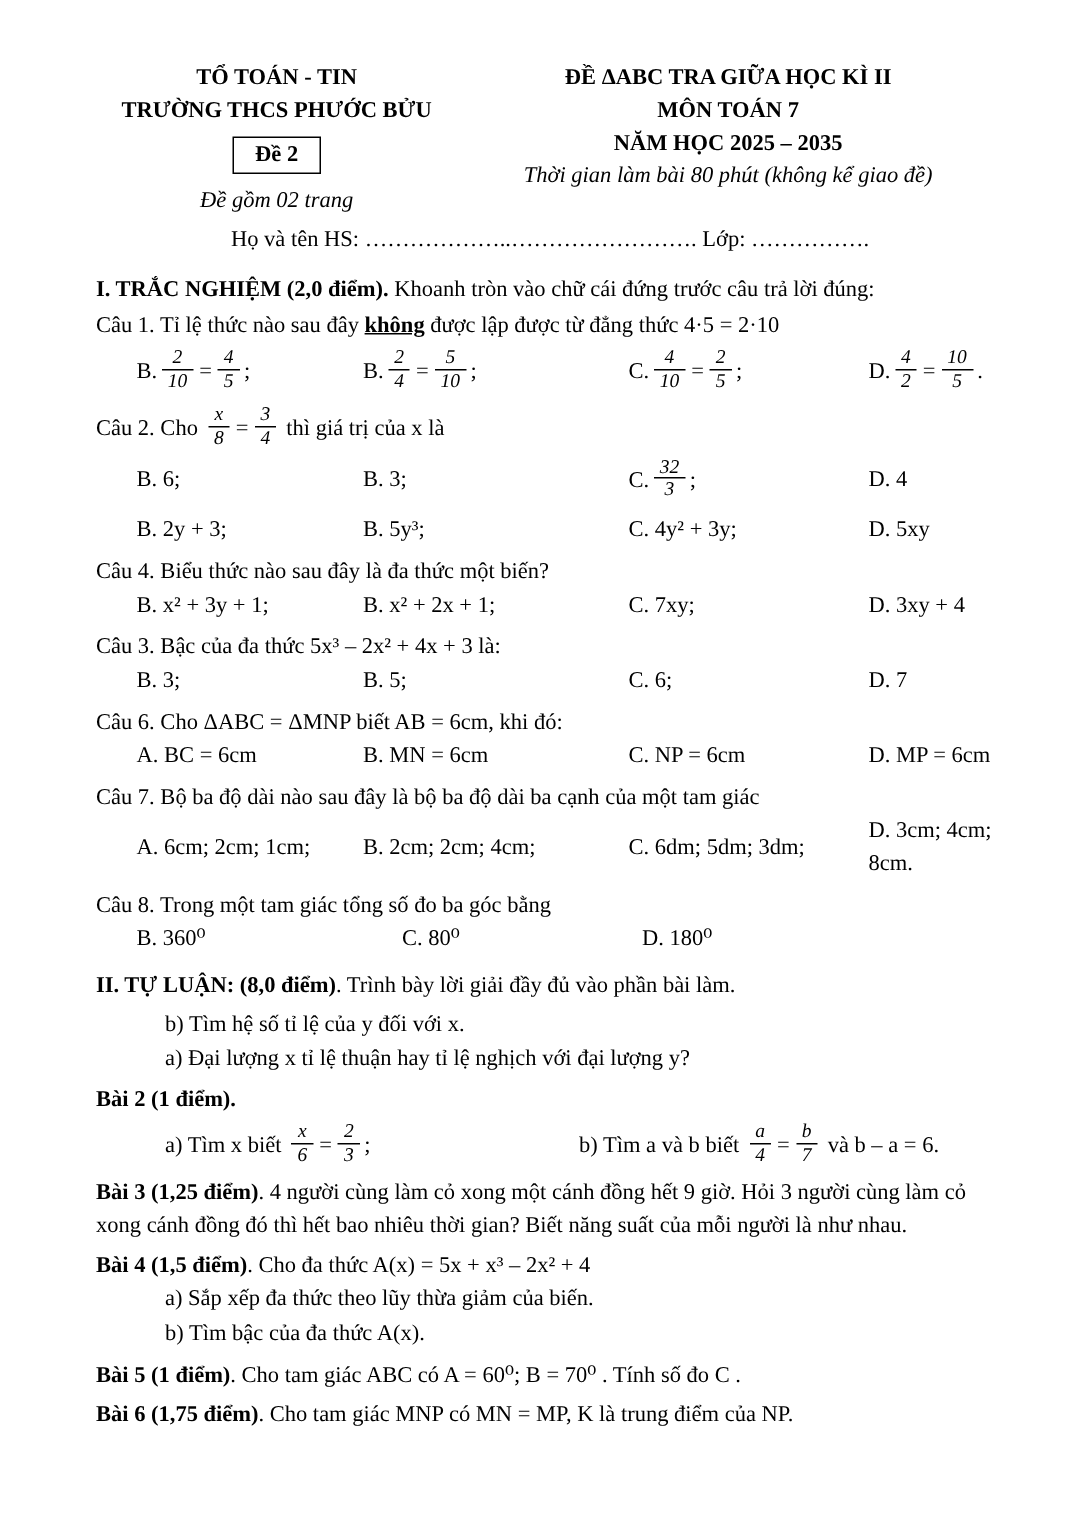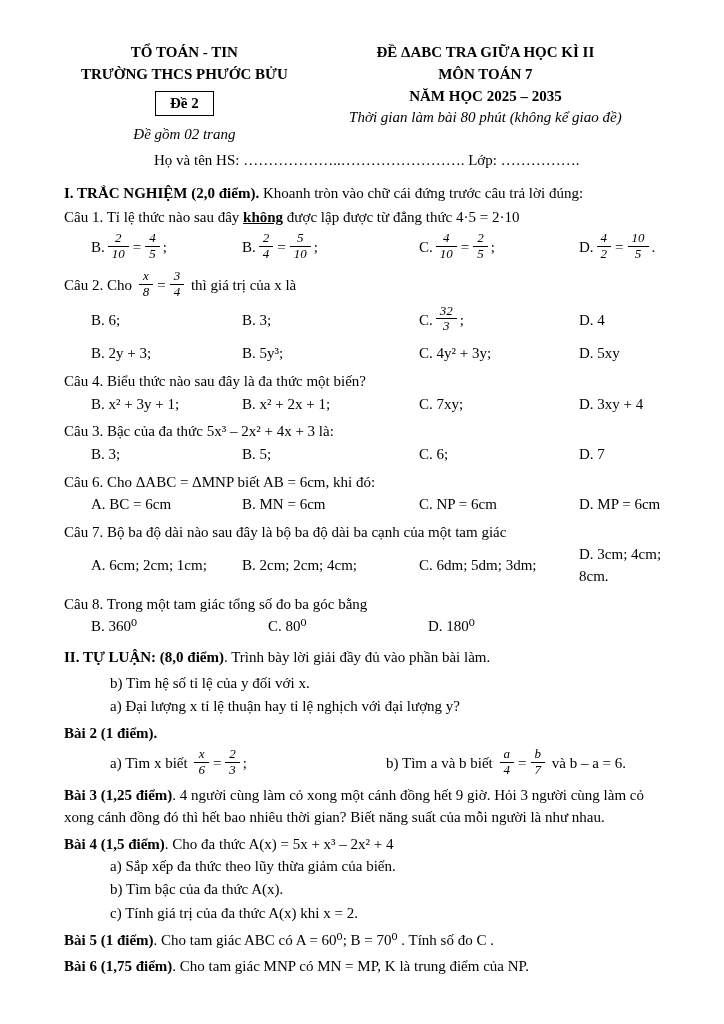--- a/index.html
+++ b/index.html
@@ -162,21 +162,20 @@
   </div>
 
   <div class="bai">
     <div class="stem"><span class="b">Bài 3 (1,25 điểm)</span><span>. 4 người cùng làm cỏ xong một cánh đồng hết 9 giờ. Hỏi 3 người cùng làm cỏ xong cánh đồng đó thì hết bao nhiêu thời gian? Biết năng suất của mỗi người là như nhau.</span></div>
   </div>
 
   <div class="bai">
     <div class="stem"><span class="b">Bài 4 (1,5 điểm)</span><span>. Cho đa thức </span><span>A(x) = 5x + x³ – 2x² + 4</span></div>
     <div class="sub">a)  Sắp xếp đa thức theo lũy thừa giảm của biến.</div>
     <div class="sub">b)  Tìm bậc của đa thức A(x).</div>
-    <div class="sub">c)  Tính giá trị của đa thức A(x) khi x = 2.</div>
   </div>
 
   <div class="bai">
     <div class="stem"><span class="b">Bài 5 (1 điểm)</span><span>. Cho tam giác ABC có </span><span>A = 60⁰; B = 70⁰</span><span> . Tính số đo  C .</span></div>
   </div>
 
   <div class="bai">
     <div class="stem"><span class="b">Bài 6 (1,75 điểm)</span><span>. Cho tam giác MNP có MN = MP, K là trung điểm của NP.</span></div>
   </div>
 

